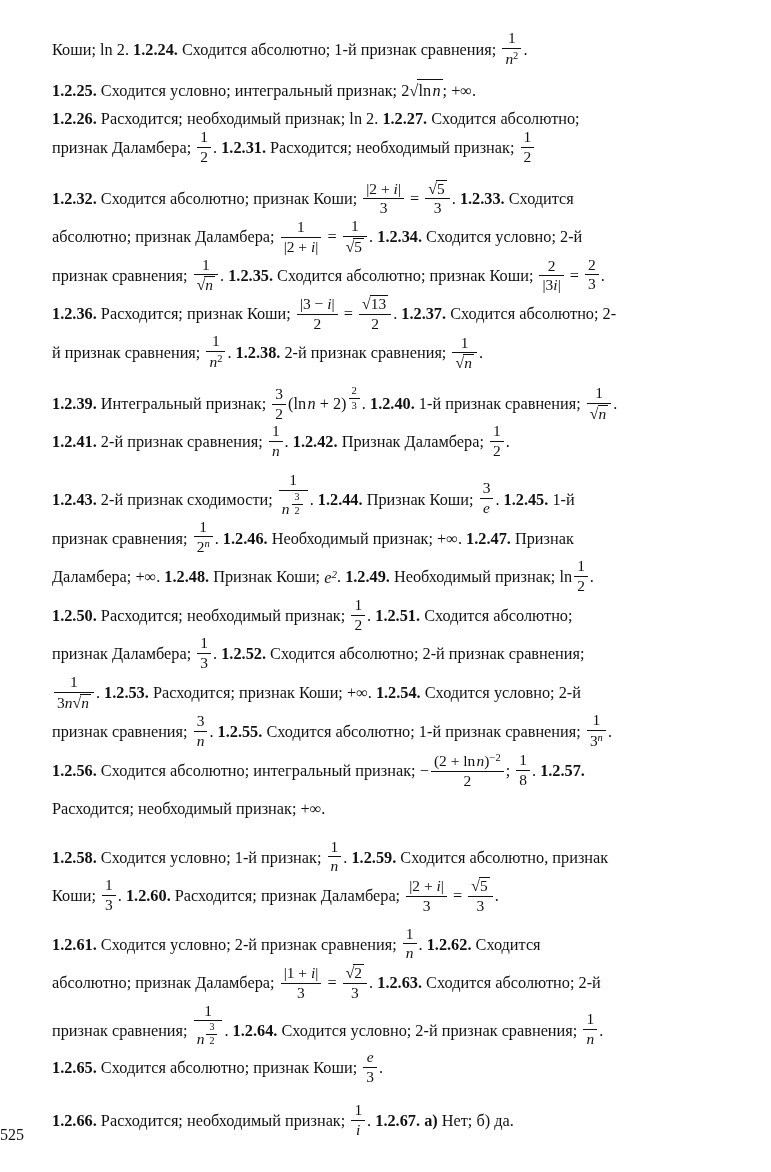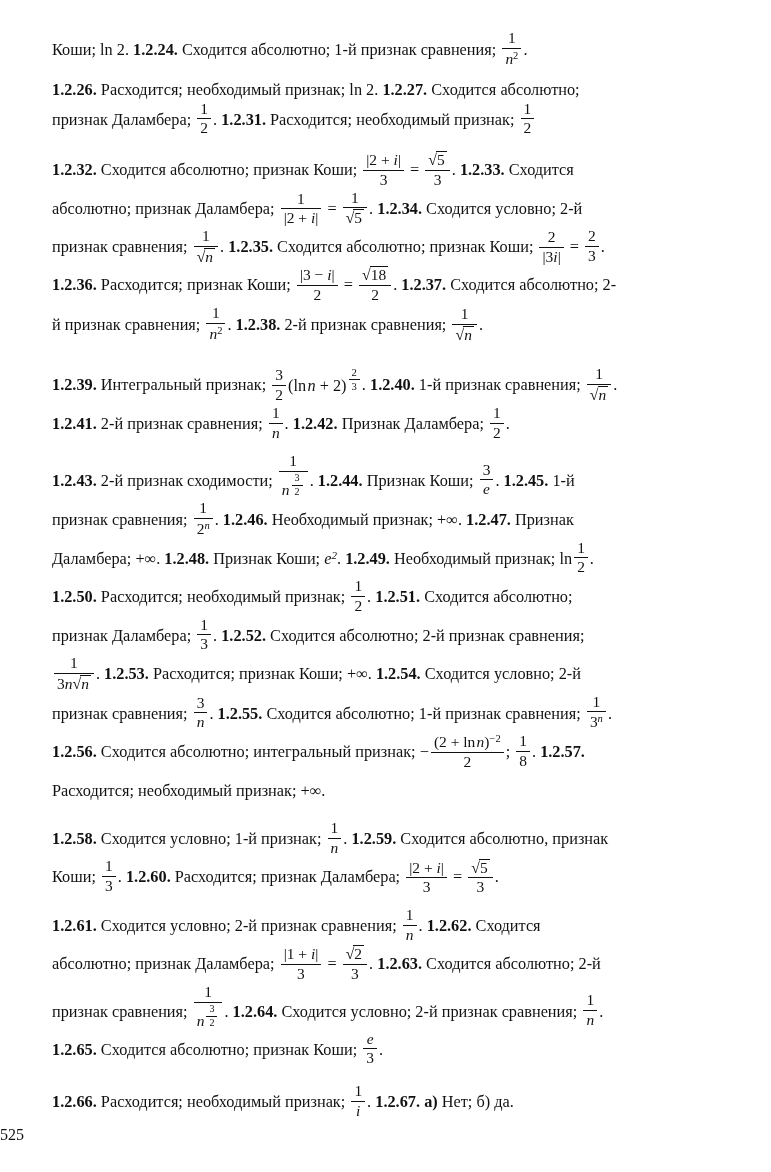--- a/index.html
+++ b/index.html
@@ -84,34 +84,38 @@
 
 <div id="page">
 
   <p class="para tight" style="margin-bottom:12px;">
     <span>Коши; ln 2.</span>
     <b>1.2.24.</b>
     <span>Сходится абсолютно; 1-й признак сравнения;</span>
     <span class="frac"><span class="num">1</span><span class="den"><span class="m">n</span><span class="sup">2</span></span></span><span>.</span>
   </p>
 
+  <p class="para tight" style="margin-bottom:6px;">
+    <b>1.2.25.</b>
+    <span>Сходится условно; интегральный признак; 2</span><span class="sqrt"><span class="rad">√</span><span class="body"><span>ln </span><span class="m">n</span></span></span><span>; +∞.</span>
+  </p>
 
   <p class="para tight" style="margin-bottom:14px;">
     <b>1.2.26.</b>
     <span>Расходится; необходимый признак; ln 2.</span>
     <b>1.2.27.</b>
     <span>Сходится абсолютно;</span><br>
     <span>признак Даламбера;</span>
     <span class="frac"><span class="num">1</span><span class="den">2</span></span><span>.</span>
     <b>1.2.31.</b>
     <span>Расходится; необходимый признак;</span>
     <span class="frac"><span class="num">1</span><span class="den">2</span></span>
   </p>
 
-  <p class="para vloose" style="margin-bottom:22px;">
+  <p class="para vloose" style="margin-bottom:12px;">
     <b>1.2.32.</b>
     <span>Сходится абсолютно; признак Коши;</span>
     <span class="frac big"><span class="num"><span class="abs">|2 + <span class="m">i</span>|</span></span><span class="den">3</span></span>
     <span>=</span>
     <span class="frac big"><span class="num"><span class="sqrt"><span class="rad">√</span><span class="body">5</span></span></span><span class="den">3</span></span><span>.</span>
     <b>1.2.33.</b>
     <span>Сходится</span>
     <span>абсолютно; признак Даламбера;</span>
     <span class="frac big"><span class="num">1</span><span class="den"><span class="abs">|2 + <span class="m">i</span>|</span></span></span>
     <span>=</span>
@@ -122,21 +126,21 @@
     <span class="frac big"><span class="num">1</span><span class="den"><span class="sqrt"><span class="rad">√</span><span class="body"><span class="m">n</span></span></span></span></span><span>.</span>
     <b>1.2.35.</b>
     <span>Сходится абсолютно; признак Коши;</span>
     <span class="frac big"><span class="num">2</span><span class="den"><span class="abs">|3<span class="m">i</span>|</span></span></span>
     <span>=</span>
     <span class="frac"><span class="num">2</span><span class="den">3</span></span><span>.</span>
     <b>1.2.36.</b>
     <span>Расходится; признак Коши;</span>
     <span class="frac big"><span class="num"><span class="abs">|3 − <span class="m">i</span>|</span></span><span class="den">2</span></span>
     <span>=</span>
-    <span class="frac big"><span class="num"><span class="sqrt"><span class="rad">√</span><span class="body">18</span></span></span><span class="den">2</span></span><span>.</span>
+    <span class="frac big"><span class="num"><span class="sqrt"><span class="rad">√</span><span class="body">13</span></span></span><span class="den">2</span></span><span>.</span>
     <b>1.2.37.</b>
     <span>Сходится</span>
     <span>абсолютно; 2-й признак сравнения;</span>
     <span class="frac"><span class="num">1</span><span class="den"><span class="m">n</span><span class="sup">2</span></span></span><span>.</span>
     <b>1.2.38.</b>
     <span>2-й признак сравнения;</span>
     <span class="frac big"><span class="num">1</span><span class="den"><span class="sqrt"><span class="rad">√</span><span class="body"><span class="m">n</span></span></span></span></span><span>.</span>
   </p>
 
   <p class="para vloose" style="margin-bottom:10px;">

